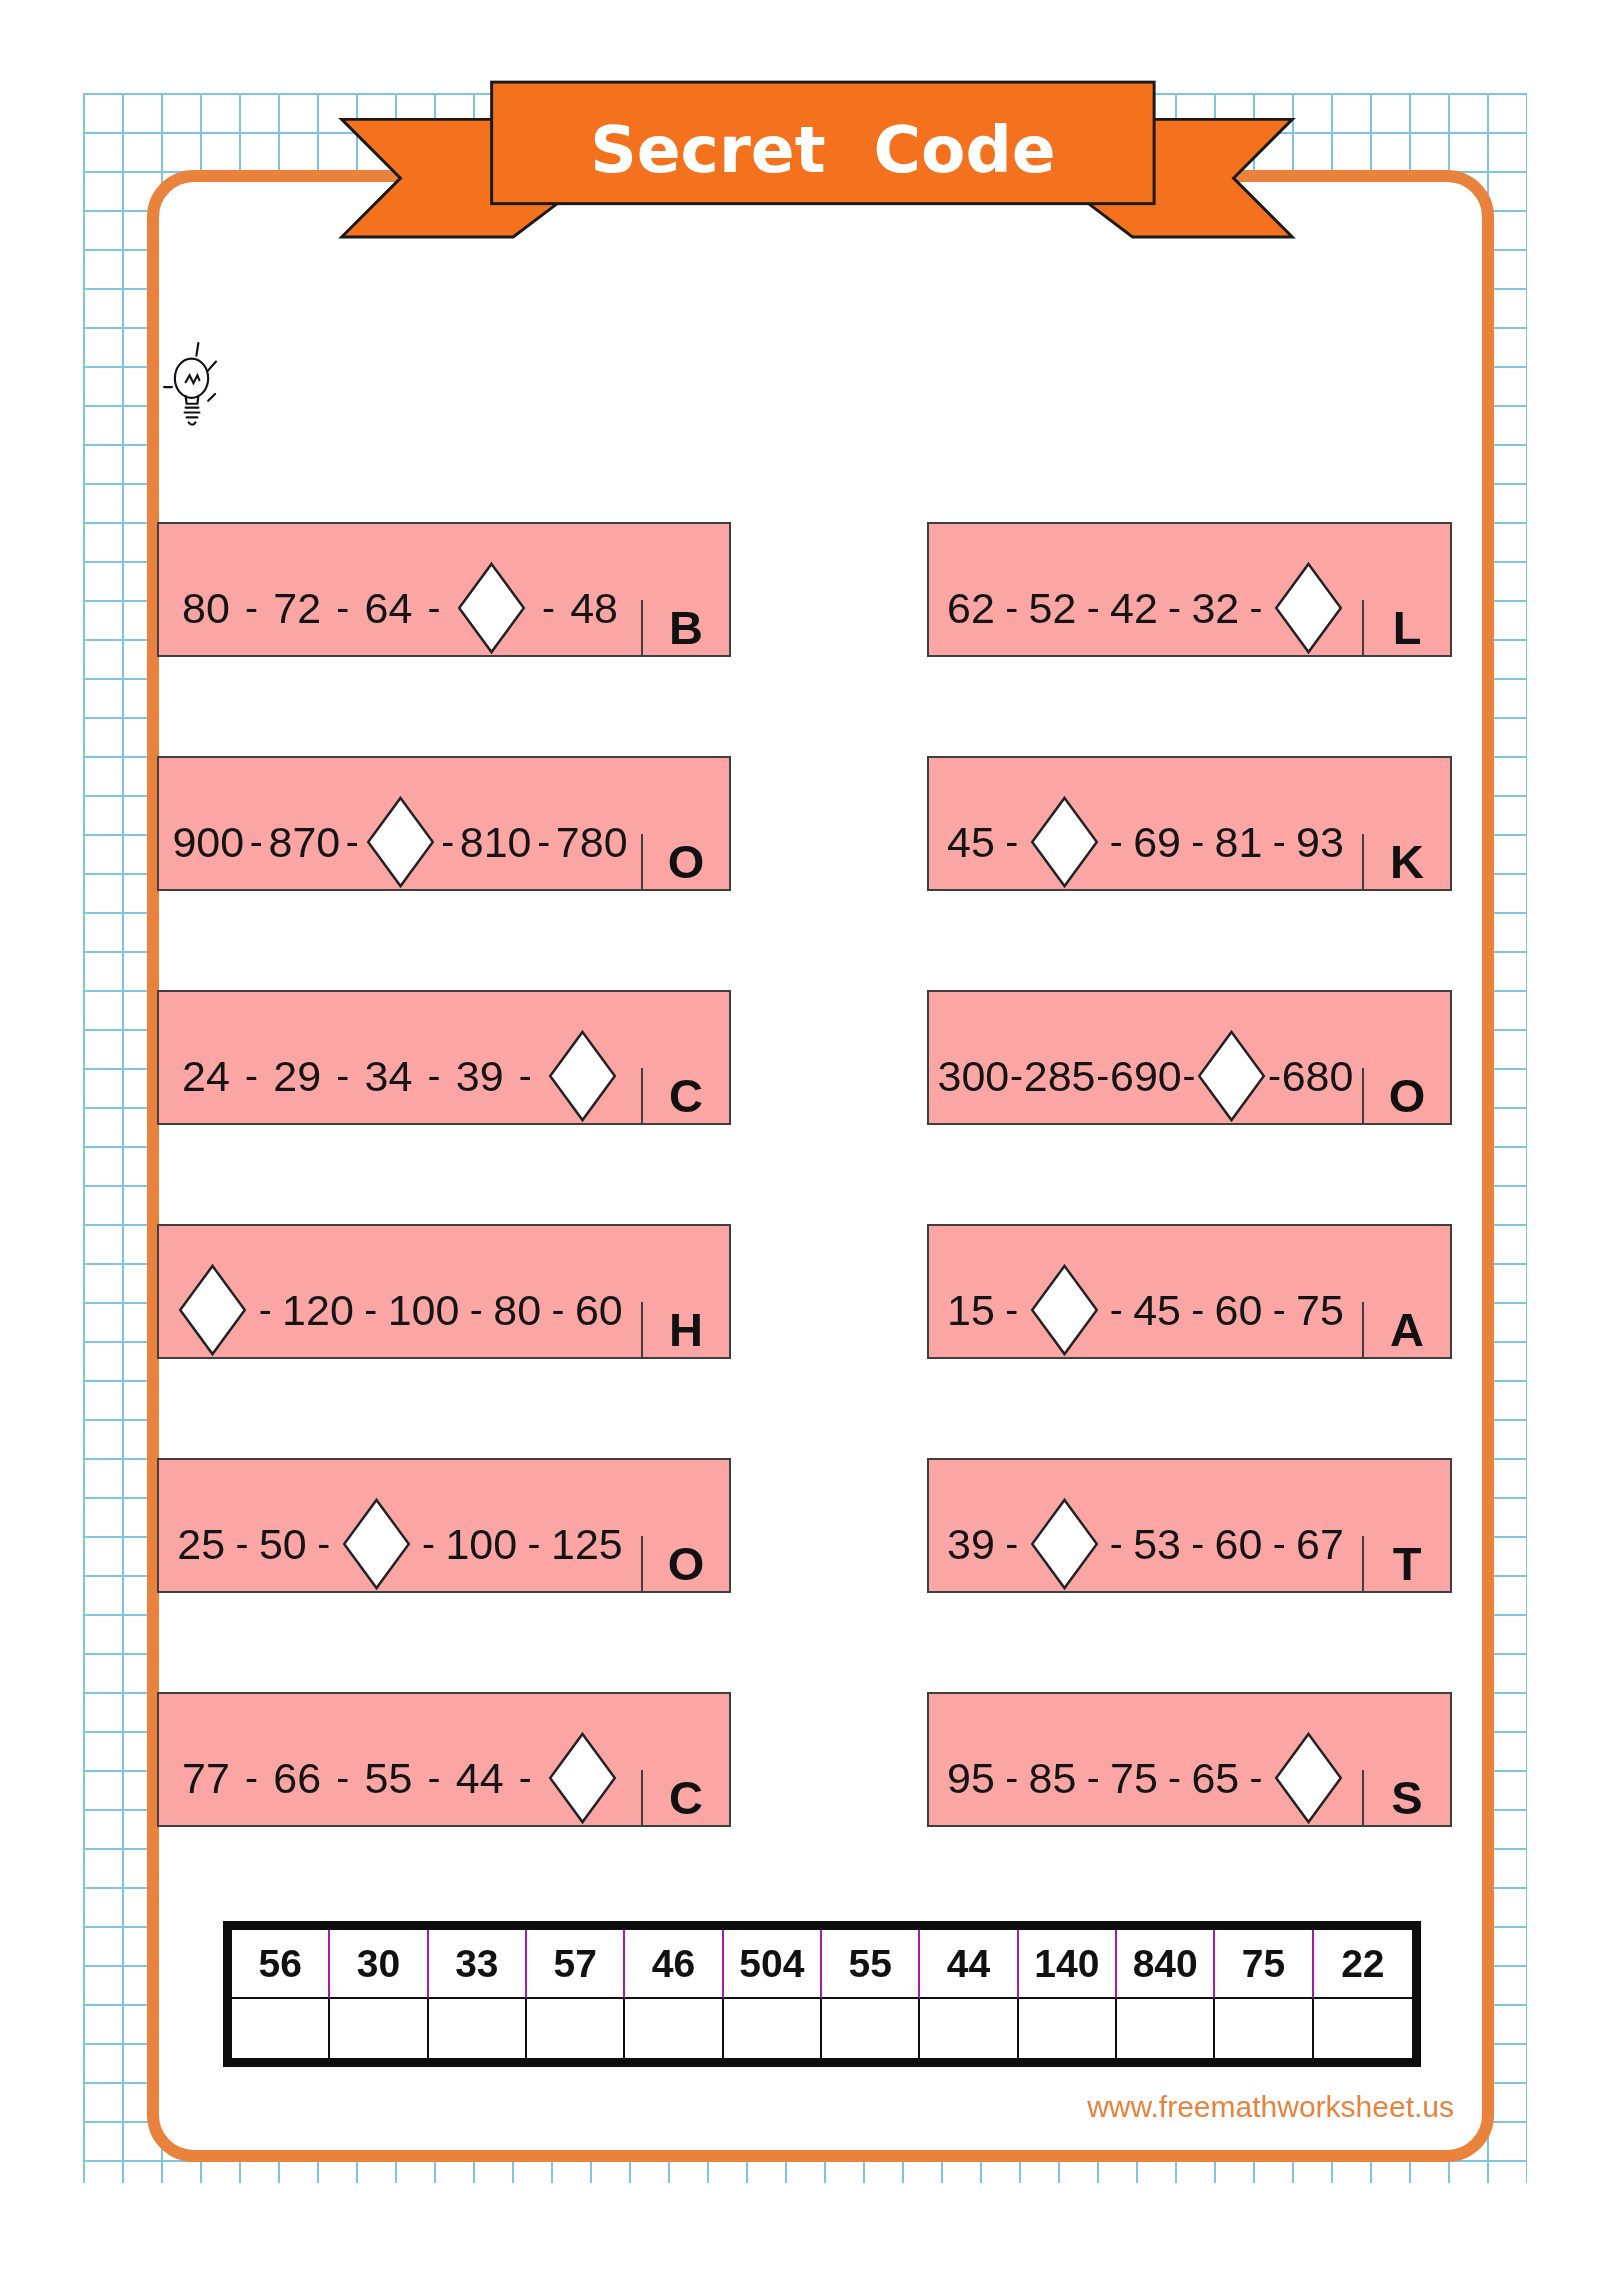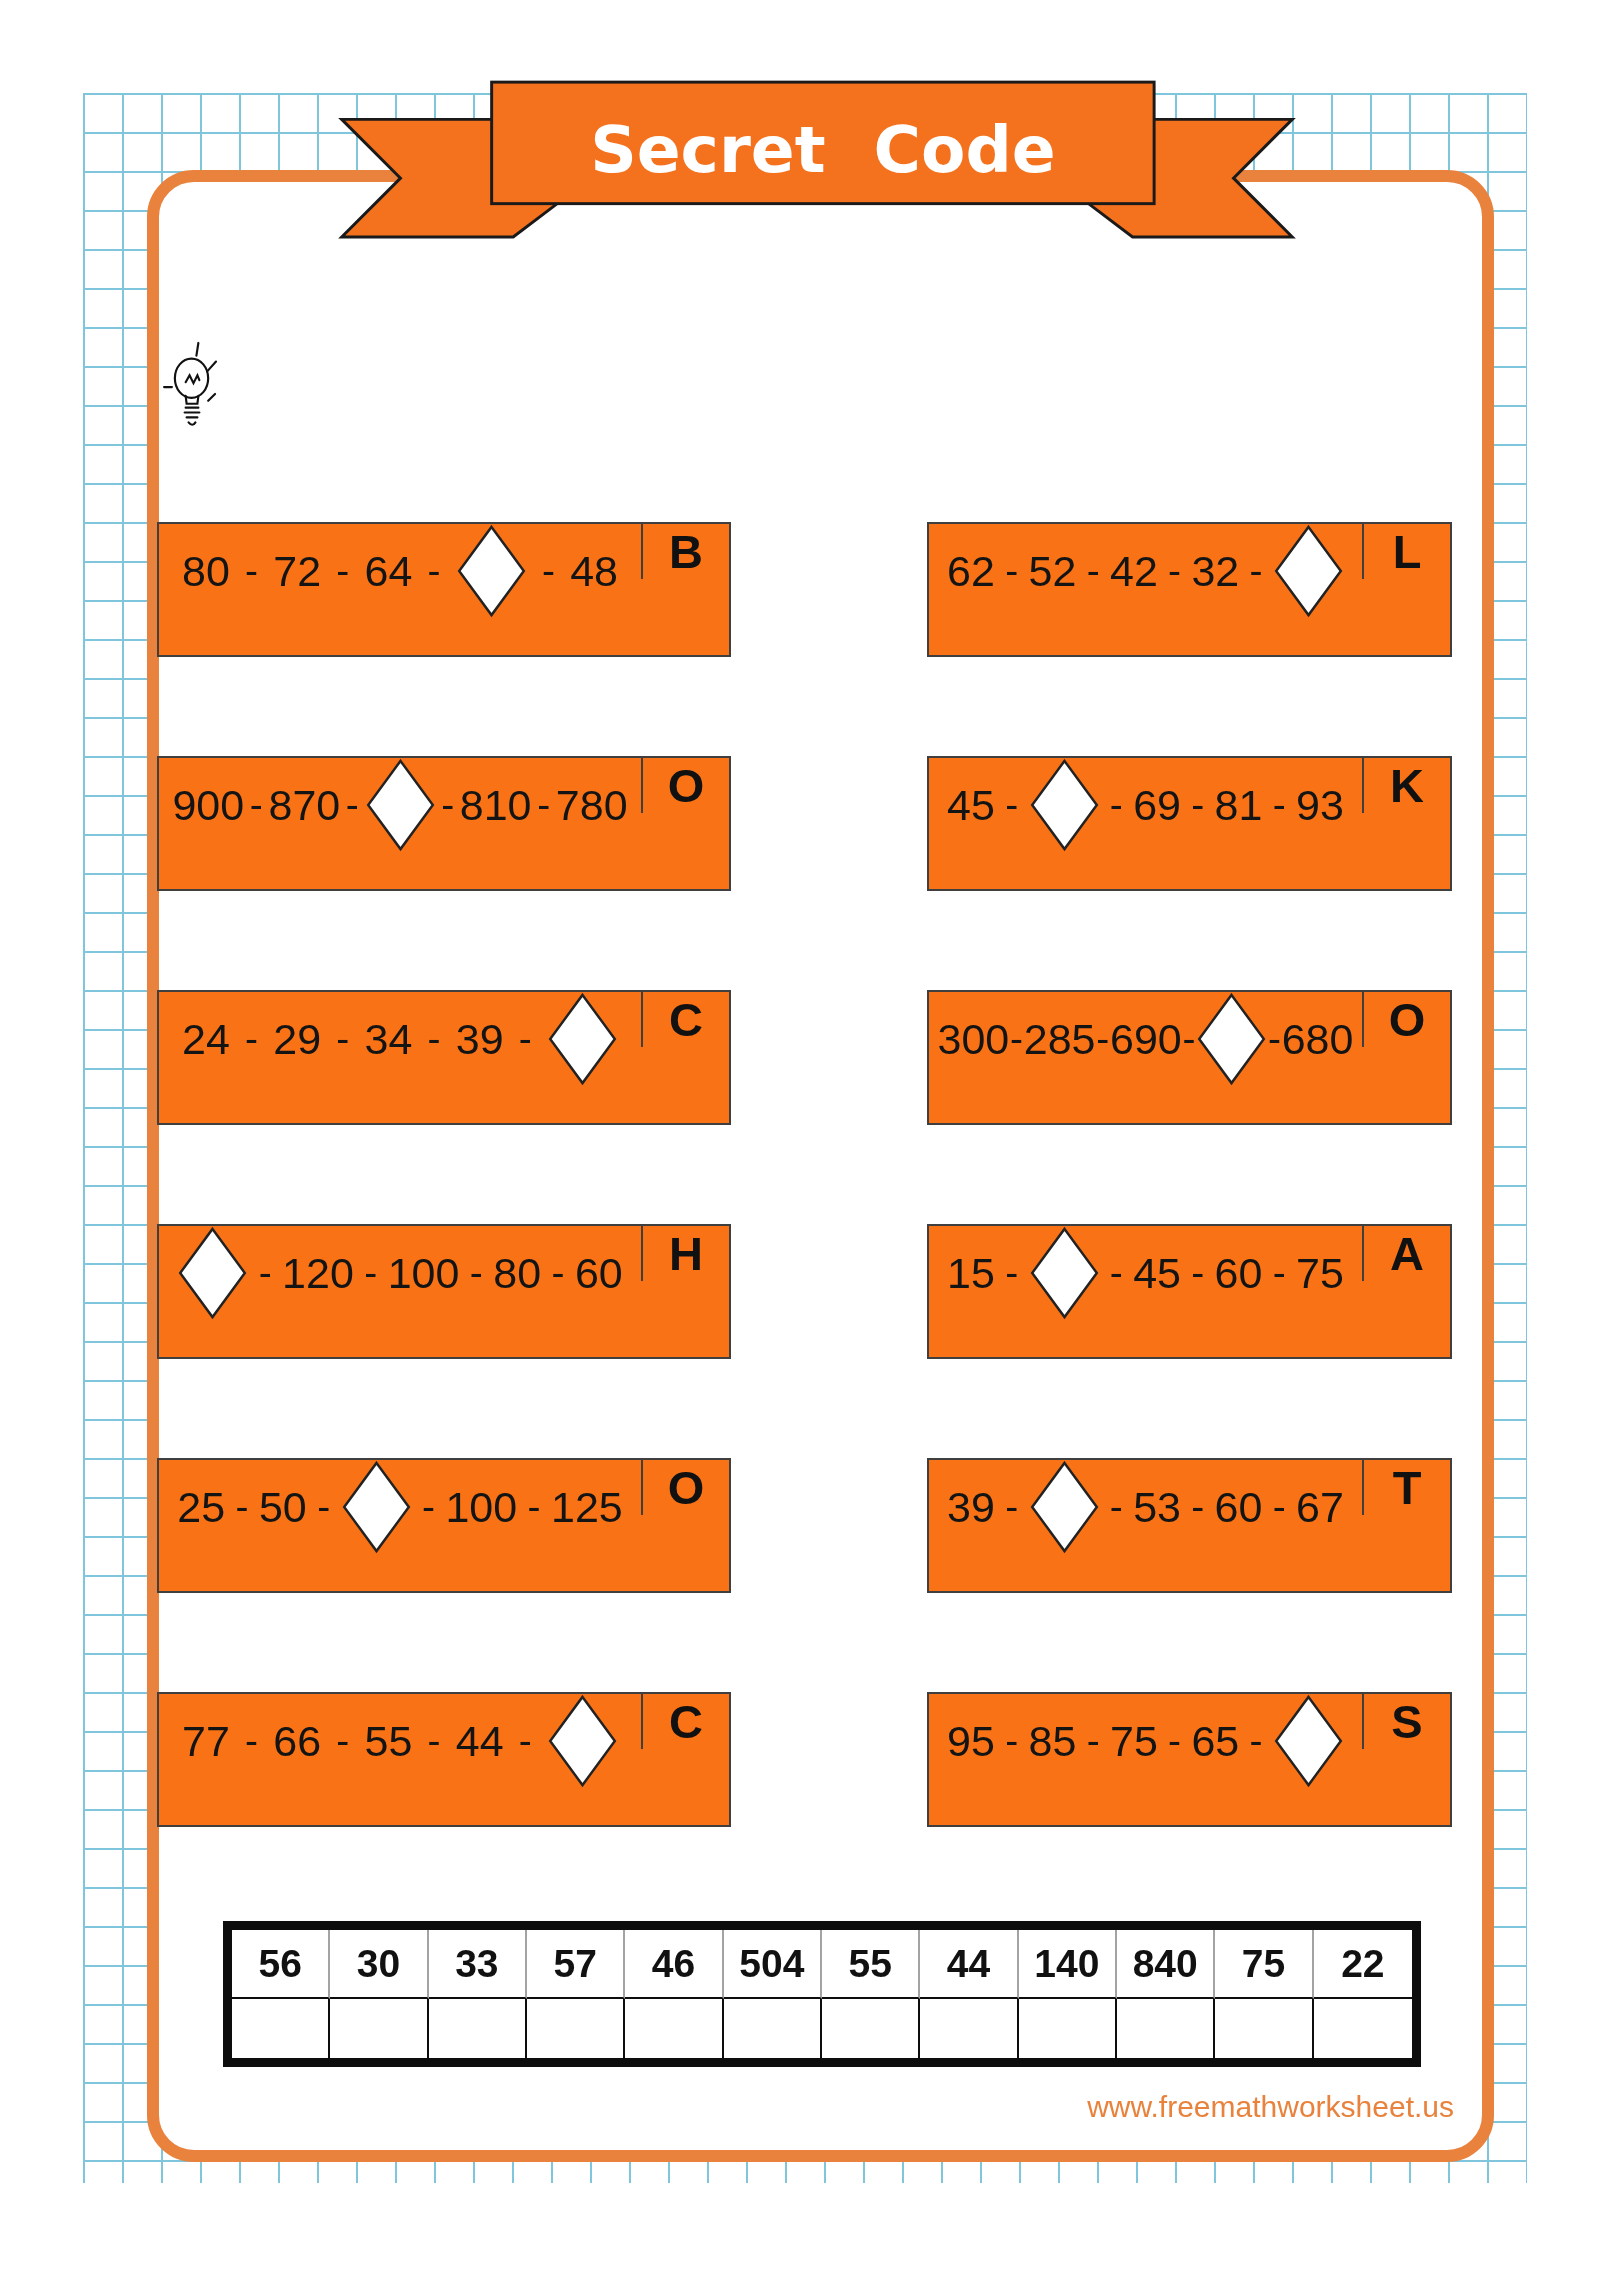--- a/index.html
+++ b/index.html
@@ -24,36 +24,36 @@
 
   
   .instruction{position:absolute;left:162px;top:341px;width:1274px;
     font-size:33px;line-height:1.55;color:#141414;}
   .bulb{display:inline-block;vertical-align:-33px;margin-right:9.8px;}
 
   
   .problems{position:absolute;left:157px;top:522px;width:1296px;
     display:grid;grid-template-columns:574px 525px;column-gap:196px;row-gap:99px;
     grid-auto-rows:135px;}
-  .problem-box{box-sizing:border-box;border:2.9px solid #3f3f3f;background:#f97316;
-    display:flex;align-items:flex-start;}
+  .problem-box{box-sizing:border-box;border:2.9px solid #3f3f3f;background:#fca5a5;
+    display:flex;align-items:flex-end;}
   .seq{flex:1;display:flex;align-items:center;justify-content:space-evenly;
     padding:0 7.8px;font-size:43px;color:#141414;white-space:nowrap;}
   .num{display:inline-block;}
   .dash{display:inline-block;font-size:39px;}
   .diamond{display:inline-block;width:71px;height:94px;}
   .letter-cell{width:86px;border-left:2.9px solid #3f3f3f;display:flex;
     align-items:center;justify-content:center;font-size:47px;font-weight:bold;}
 
   
   .answer-table{position:absolute;left:223px;top:1921px;width:1198px;
     box-sizing:border-box;border:9.8px solid #0d0d0d;background:#fff;}
   .ans-row{display:grid;grid-template-columns:repeat(12,1fr);}
   .ans-row.numbers > div{height:67px;display:flex;align-items:center;justify-content:center;
-    font-size:39px;font-weight:bold;border-right:2px solid #a3a3a3;border-bottom:2px solid #0d0d0d;}
+    font-size:39px;font-weight:bold;border-right:2px solid #a21caf;border-bottom:2px solid #0d0d0d;}
   .ans-row.blank > div{height:59px;border-right:2px solid #0d0d0d;}
   .ans-row > div:last-child{border-right:none;}
 
   
   .footer{position:absolute;right:167px;top:2090px;font-size:30px;color:#e8823c;}
 </style>
 </head>
 <body>
 
 <div class="grid-band"></div>

